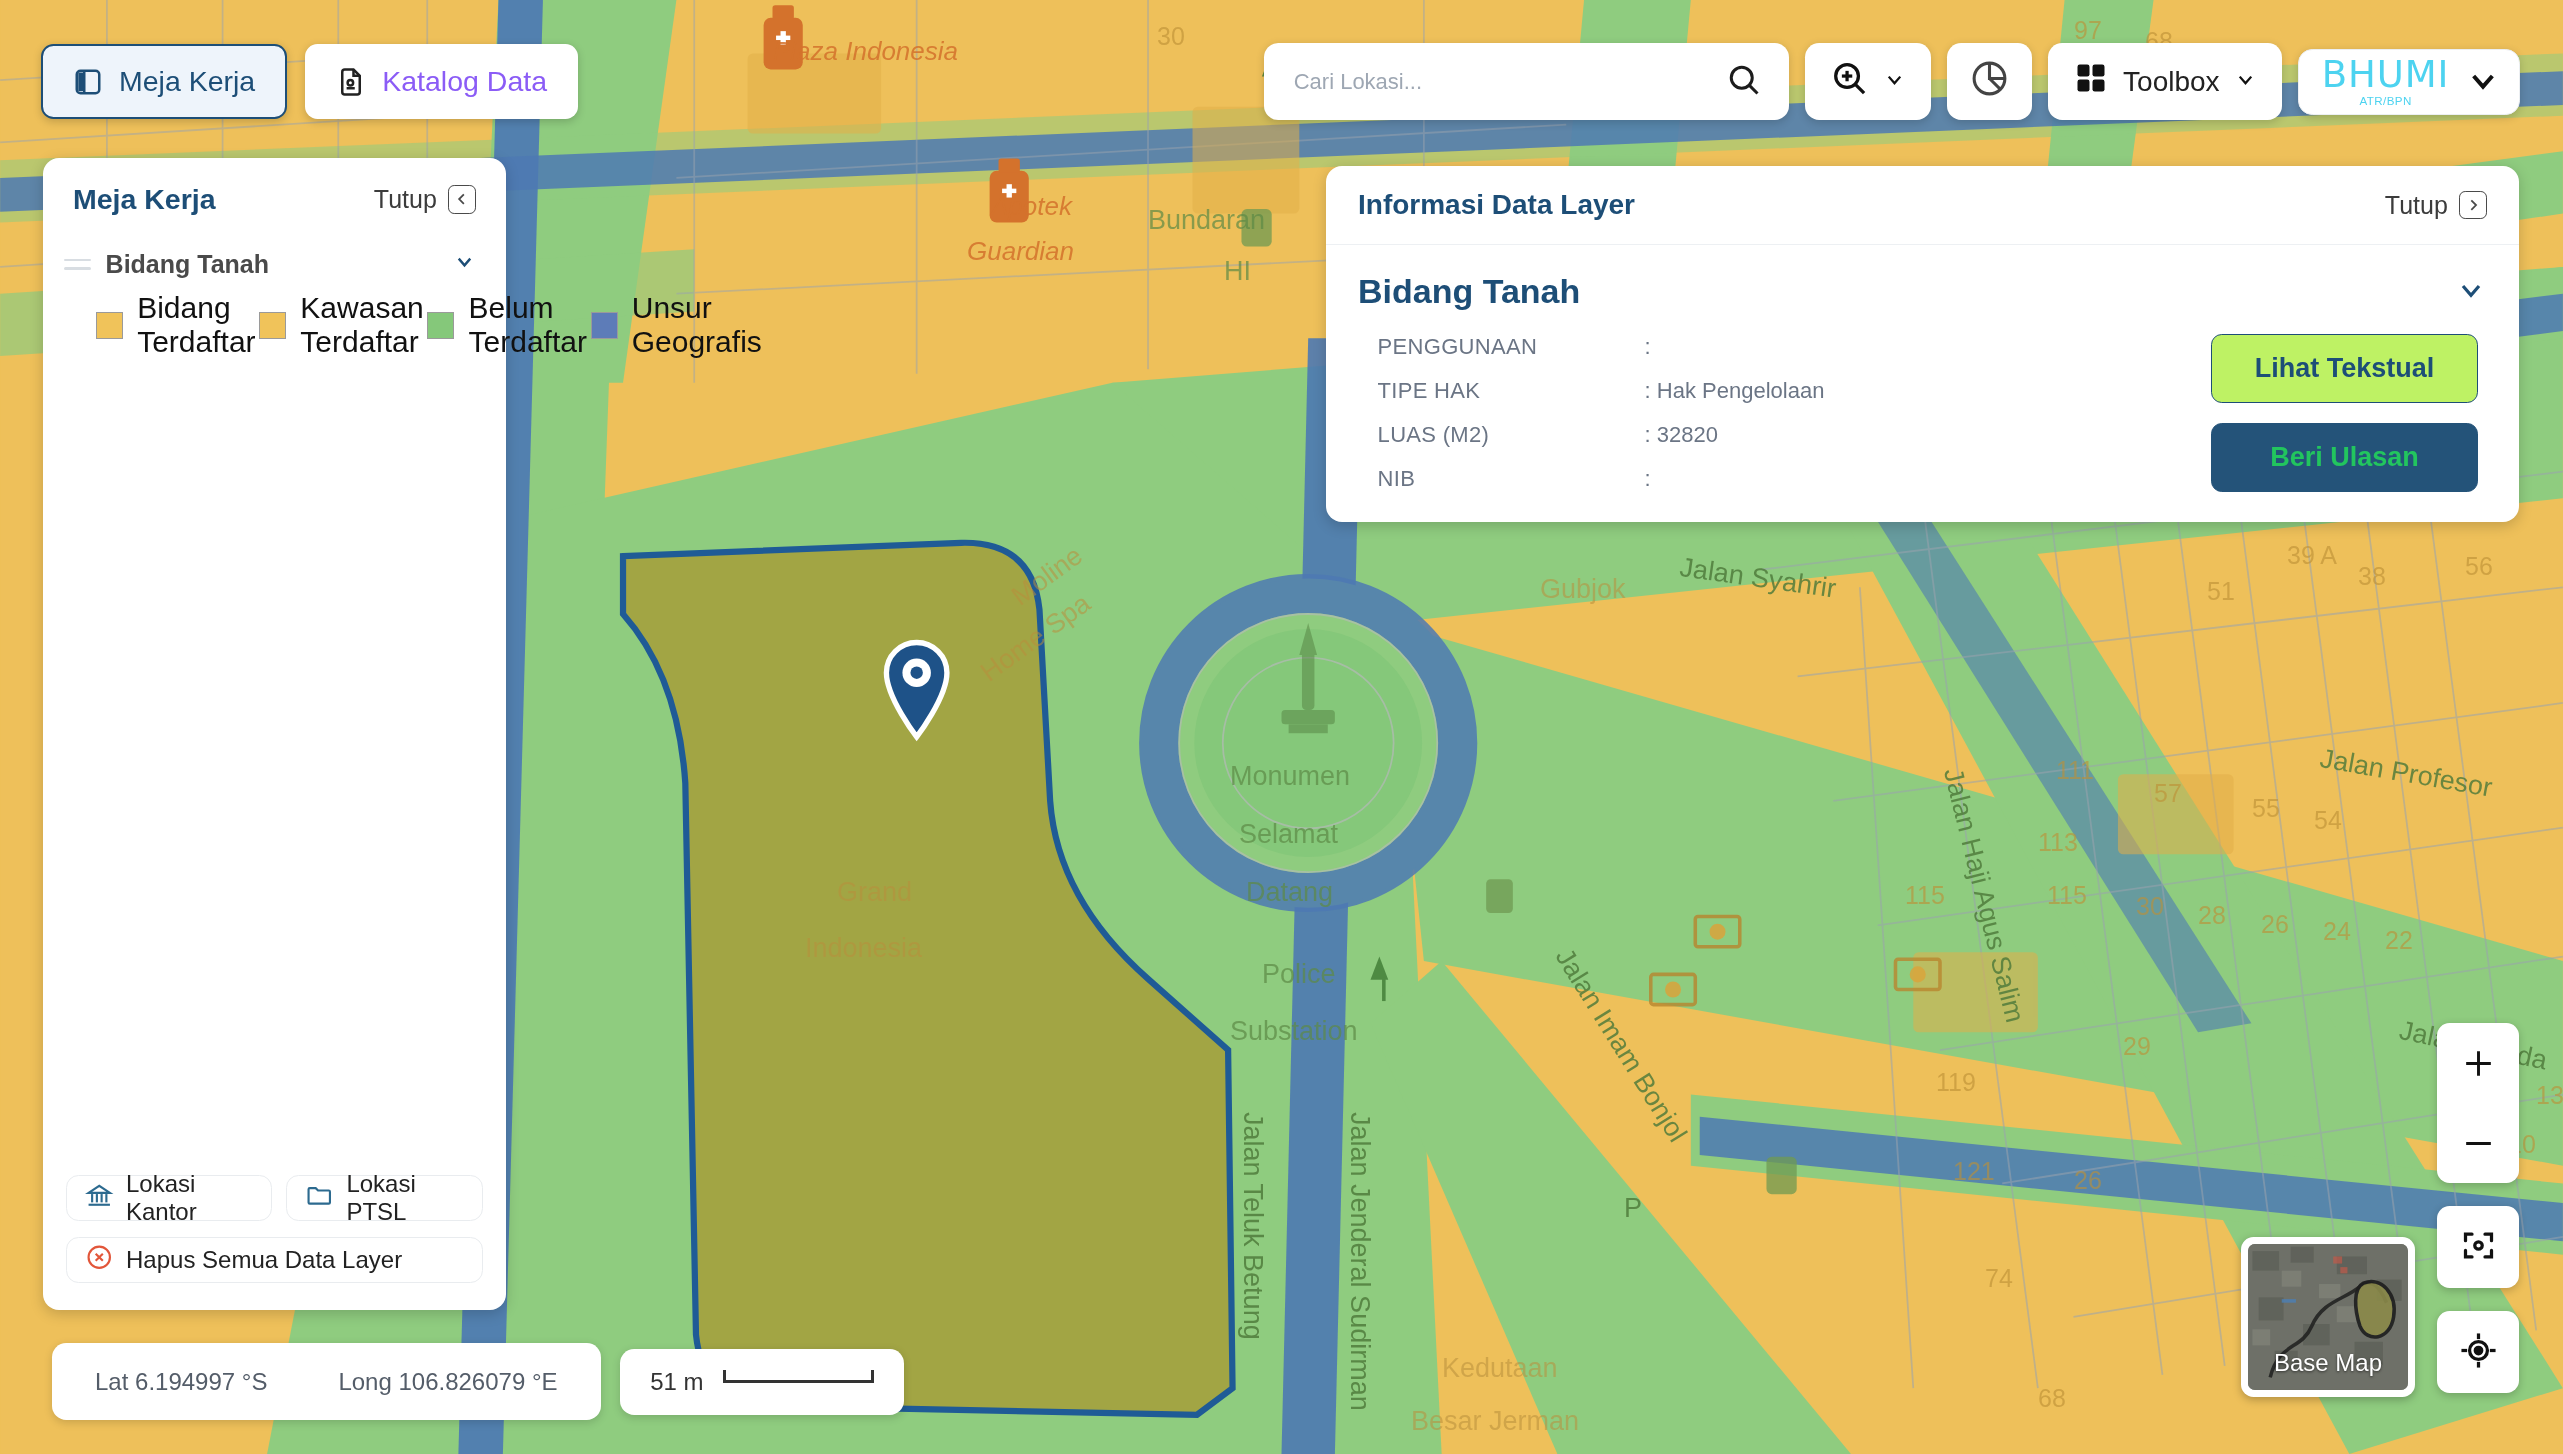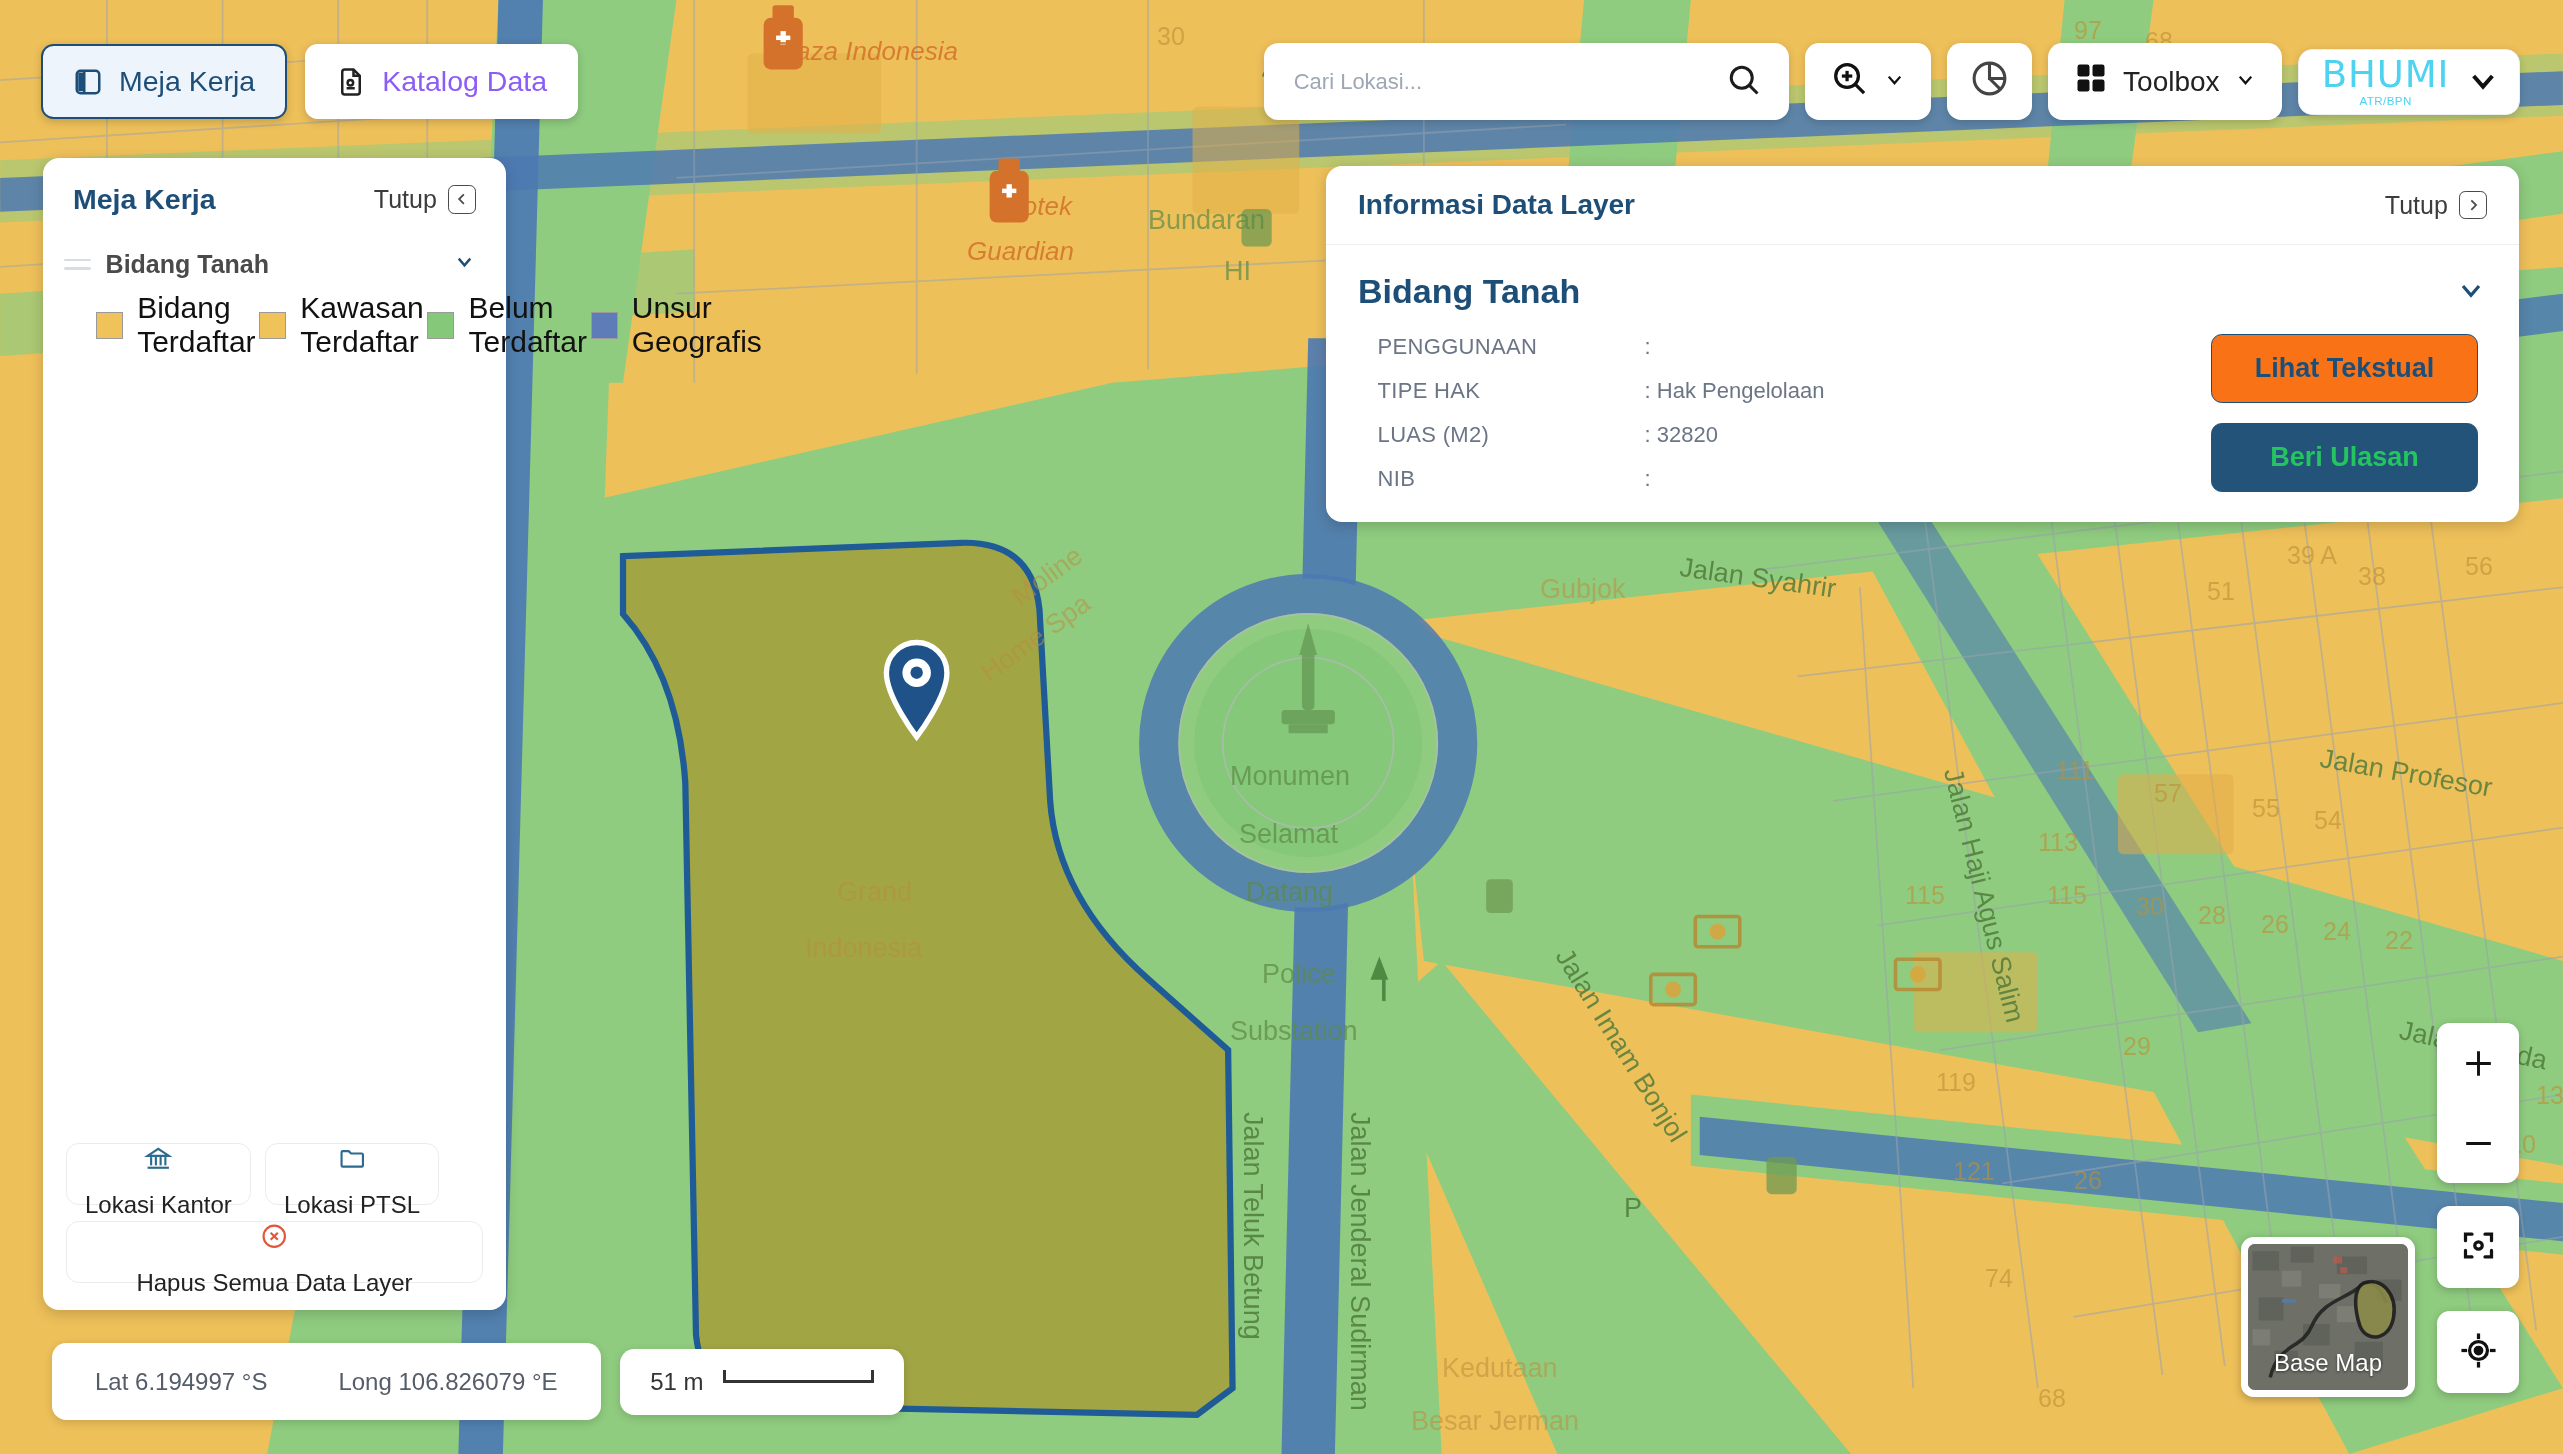--- a/index.html
+++ b/index.html
@@ -61,21 +61,21 @@
   .legend-item { display: flex; align-items: center; gap: 14.2px; }
   .legend-swatch { width: 27px; height: 27px; border: 0.9px solid #9a9a9a; flex: none; }
   .legend-label { font-size: 30px; color: #111; }
 
   #meja-spacer { flex: 1; }
   #meja-actions { padding: 0 23px 27px 23px; display: flex; flex-direction: column; gap: 16px; }
   .act-row { display: flex; gap: 14.2px; }
   .act-btn {
     display: flex; align-items: center; gap: 12.5px;
     border: 1.8px solid #e9ecef; border-radius: 12.5px; background: #fff;
-    height: 62px; padding: 0 18px; font-size: 24px; color: #222; cursor: pointer; flex-direction: column;
+    height: 46px; padding: 0 18px; font-size: 24px; color: #222; cursor: pointer;
   }
   .act-btn.wide { width: 100%; }
 
   
   #toolbar { position: absolute; right: 43px; top: 43px; display: flex; gap: 16px; z-index: 40; align-items: center; }
   #search-box {
     width: 525px; height: 77px; background: #fff; border-radius: 14.2px;
     box-shadow: 0 2.7px 9px rgba(0,0,0,.16);
     display: flex; align-items: center; padding: 0 27px 0 30px;
   }
@@ -119,21 +119,21 @@
   #attr-table { display: flex; flex-direction: column; gap: 18px; padding-left: 19.6px; }
   .attr-row { display: flex; font-size: 22px; color: #6b7585; }
   .attr-key { width: 267px; letter-spacing: 0.3px; }
   .attr-val { color: #6b7585; }
   #info-buttons { display: flex; flex-direction: column; gap: 19.6px; padding-right: 9px; }
   .info-btn {
     width: 267px; height: 69px; border-radius: 10.7px;
     display: flex; align-items: center; justify-content: center;
     font-size: 27px; font-weight: bold; cursor: pointer;
   }
-  .info-btn.outline { background: #f97316; border: 1.8px solid #1d4e77; color: #1d4e77; }
+  .info-btn.outline { background: #bef264; border: 1.8px solid #1d4e77; color: #1d4e77; }
   .info-btn.solid { background: #245379; color: #22c55e; border: 1.8px solid #245379; }
 
   
   #map-ctrls { position: absolute; right: 44px; top: 1023px; display: flex; flex-direction: column; gap: 23px; z-index: 30; align-items: center; }
   .ctl-stack { background: #fff; border-radius: 12.5px; box-shadow: 0 2.7px 9px rgba(0,0,0,.2); display: flex; flex-direction: column; overflow: hidden; }
   .ctl-btn { width: 82px; height: 80px; display: flex; align-items: center; justify-content: center; cursor: pointer; }
   .ctl-single { width: 82px; height: 82px; background: #fff; border-radius: 12.5px; box-shadow: 0 2.7px 9px rgba(0,0,0,.2); display:flex; align-items:center; justify-content:center; cursor:pointer; }
 
   
   #basemap {

